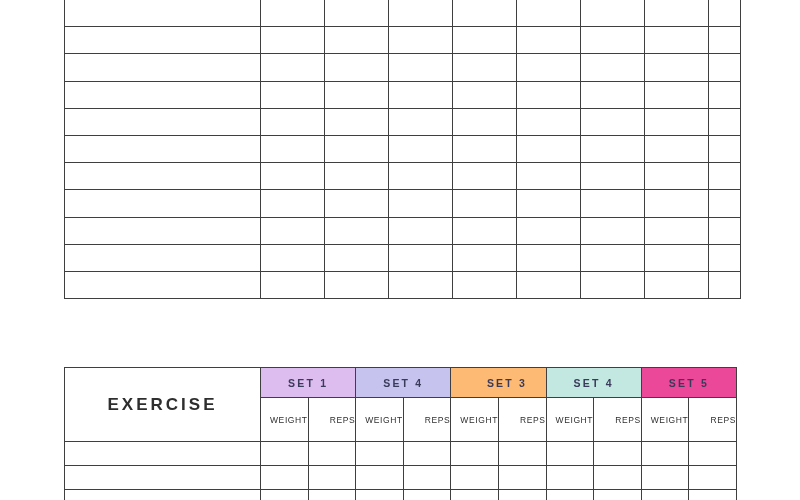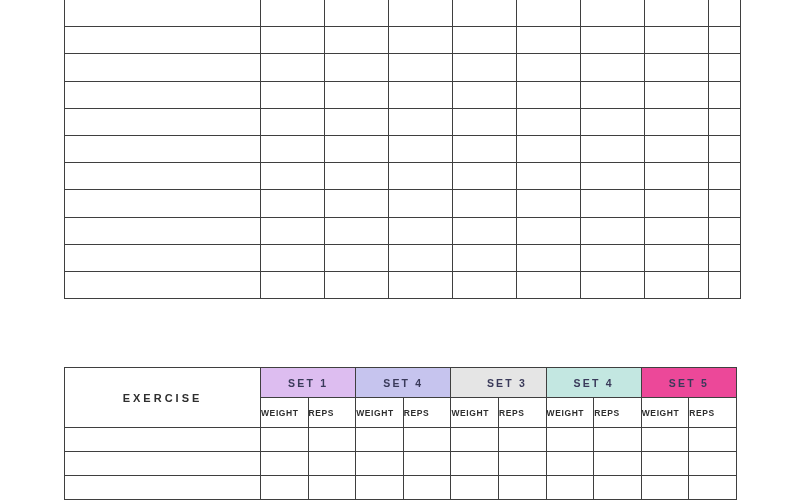--- a/index.html
+++ b/index.html
@@ -66,41 +66,41 @@
     width: 672px;
   }
   .log-wrap table.grid { border-collapse: collapse; }
   .log-wrap th, .log-wrap td { border: 1px solid #3f3f3f; }
 
   .exercise-head {
     background: #f0c8e4;
     height: 60px;
     text-align: center;
     vertical-align: middle;
-    font-size: 11px;
+    font-size: 17px;
     letter-spacing: 3px;
     font-weight: bold;
     color: #2e2e2e;
   }
   .set-head {
     height: 30px;
     text-align: center;
     vertical-align: middle;
     font-size: 10.5px;
     letter-spacing: 2.2px;
     font-weight: bold;
     color: #3a3a5a;
   }
   .sub-head {
-    height: 30px;
-    text-align: left;
+    height: 44px;
+    text-align: right;
     vertical-align: middle;
     font-size: 8.5px;
     letter-spacing: 0.6px;
-    font-weight: bold;
+    font-weight: normal;
     color: #2e2e2e;
     background: #ffffff;
   }
   .log-row td { height: 24px; background: #ffffff; }
 </style>
 </head>
 <body>
 
 <div class="page">
 
@@ -257,21 +257,21 @@
         <col style="width:47.6px">
           <col style="width:47.6px">
         <col style="width:47.6px">
           <col style="width:47.6px">
       </colgroup>
       <thead>
         <tr>
           <th class="exercise-head" rowspan="2">EXERCISE</th>
           <th class="set-head" colspan="2" id="set-h-0" style="background: rgb(221, 189, 240);">SET 1</th>
           <th class="set-head" colspan="2" id="set-h-1" style="background: rgb(198, 196, 238);">SET 4</th>
-          <th class="set-head" colspan="2" id="set-h-2" style="background: #e5e5e5; padding-left: 17px;">SET 3</th>
+          <th class="set-head" colspan="2" id="set-h-2" style="background: #fdba74; padding-left: 17px;">SET 3</th>
           <th class="set-head" colspan="2" id="set-h-3" style="background: rgb(195, 231, 225); margin-left: 29px;">SET 4</th>
           <th class="set-head" colspan="2" id="set-h-4" style="background: #ec4899;">SET 5</th>
         </tr>
         <tr id="sub-header-row">
             <th class="sub-head">WEIGHT</th>
             <th class="sub-head">REPS</th>
             <th class="sub-head">WEIGHT</th>
             <th class="sub-head">REPS</th>
             <th class="sub-head">WEIGHT</th>
             <th class="sub-head">REPS</th>

